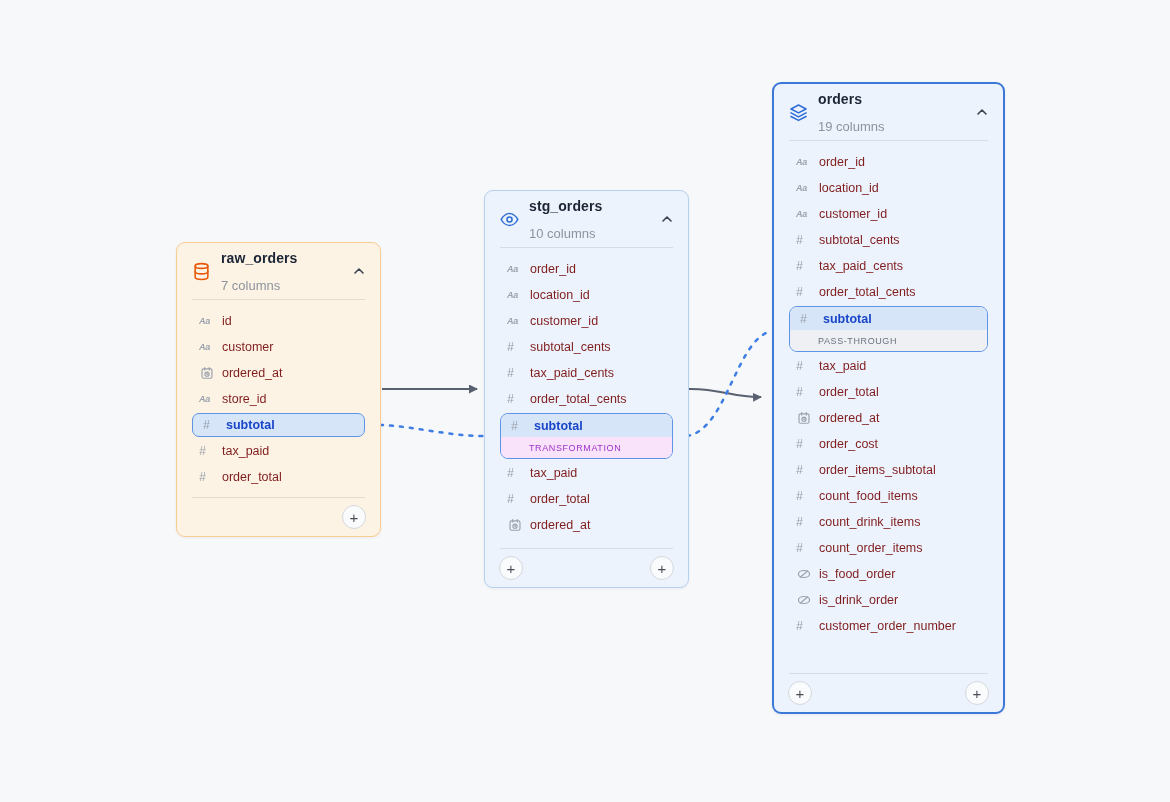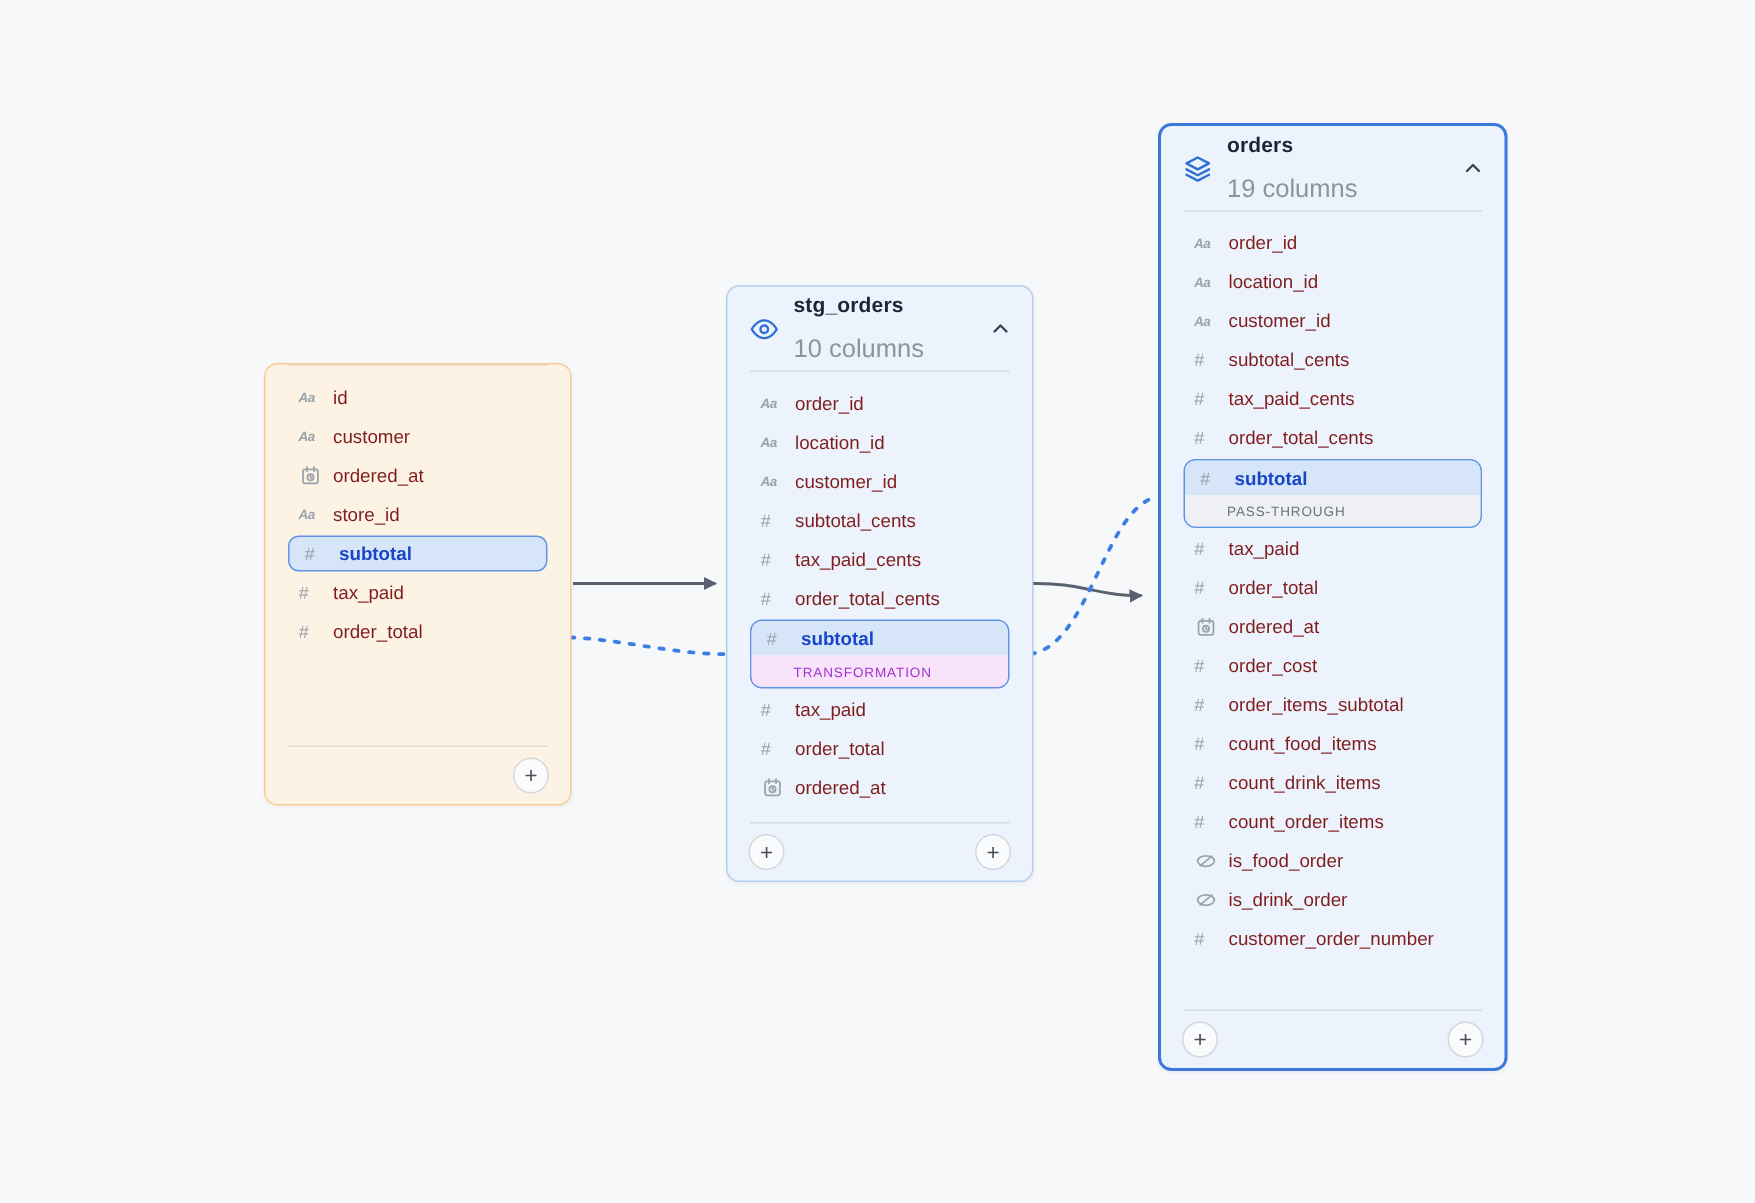--- a/index.html
+++ b/index.html
@@ -11,21 +11,21 @@
   .node { position:absolute; z-index:1; display:flex; flex-direction:column;
           border-radius:9px; box-shadow:0 1px 3px rgba(30,40,60,0.06); }
   .node.raw    { background:#fdf3e4; border:1px solid #f8cd92; }
   .node.stg    { background:#edf3fc; border:1px solid #b6d0ef; }
   .node.orders { background:#edf3fd; border:2px solid #3c78d8; }
 
   .nhead { height:56px; flex:0 0 auto; display:flex; align-items:center; gap:10px; padding:0 13px 0 15px; }
   .nicon { width:19px; height:19px; flex:0 0 auto; }
   .ntitles { flex:1; min-width:0; }
   .ntitle { font-size:14px; font-weight:bold; color:#1c2536; letter-spacing:0.1px; }
-  .nsub   { font-size:17px; color:#8c939e; margin-top:12px; }
+  .nsub   { font-size:13px; color:#8c939e; margin-top:12px; }
   .chev { width:16px; height:16px; flex:0 0 auto; cursor:pointer; }
 
   .divider { height:1px; flex:0 0 auto; margin:0 15px; background:rgba(105,115,130,0.18); }
 
   .fields { flex:1 1 auto; padding:8px 0; overflow:hidden; }
   .frow { height:26px; display:flex; align-items:center; gap:7px; padding:0 15px 0 22px; cursor:pointer; }
   .fi { width:16px; flex:0 0 auto; text-align:left; color:#9aa2ad;font-style:italic; }
   .fi.glyph-text { font-size:9px; font-weight:bold; letter-spacing:-0.3px; }
   .fi.glyph-num  { font-size:12px; font-weight:normal; }
   .fi svg { width:14px; height:14px; display:block; margin:0 auto; }
@@ -100,20 +100,32 @@
       <path d="M0,0 L9,4.5 L0,9 z" fill="#596170"></path>
     </marker>
   </defs>
   <path d="M382 389 L477 389" stroke="#596170" stroke-width="2" fill="none" marker-end="url(#arrow)"></path>
   <path d="M380 425 C414 426 452 437 488 436" stroke="#3d7de4" stroke-width="2.5" fill="none" stroke-dasharray="3 7" stroke-linecap="round"></path>
   <path d="M688 389 C718 388 736 398 761 397" stroke="#596170" stroke-width="2" fill="none" marker-end="url(#arrow)"></path>
   <path d="M687 436 C727 430 736 338 772 331" stroke="#3d7de4" stroke-width="2.5" fill="none" stroke-dasharray="3 7" stroke-linecap="round"></path>
 </svg>
 
 <div class="node raw" style="left:176px; top:242px; width:205px; height:295px;">
+  <div class="nhead">
+    <svg class="nicon">
+        <use href="#sym-db"></use>
+      </svg>
+    <div class="ntitles">
+      <div class="ntitle">raw_orders</div>
+      <div class="nsub">7 columns</div>
+    </div>
+    <svg class="chev">
+        <use href="#sym-chev"></use>
+      </svg>
+  </div>
   <div class="divider"></div>
   <div class="fields">
     <div class="frow">
       <span class="fi glyph-text">Aa</span>
       <span class="fname">id</span>
     </div>
     <div class="frow">
       <span class="fi glyph-text">Aa</span>
       <span class="fname">customer</span>
     </div>

